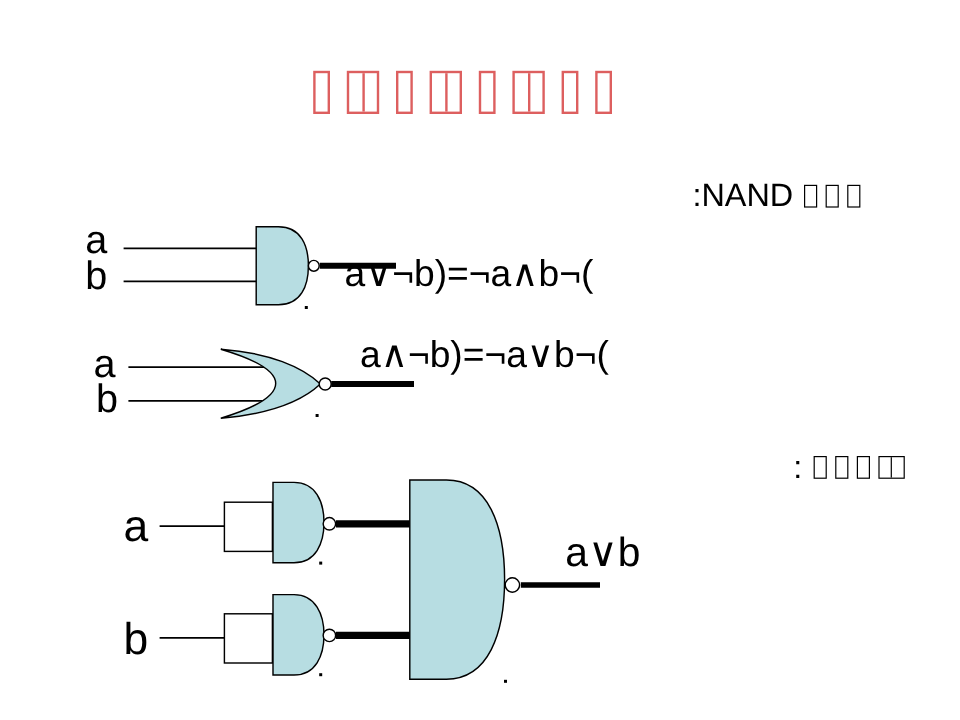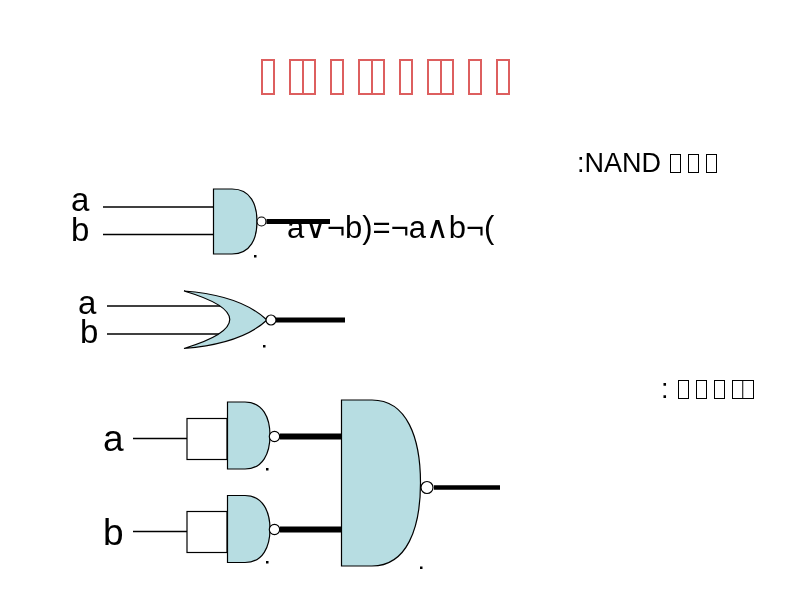--- a/index.html
+++ b/index.html
@@ -95,26 +95,28 @@
     <span>:NAND</span>
     <span class="boxes">
         <span class="tofu single"></span>
         <span class="tofu single"></span>
         <span class="tofu single"></span>
       </span>
   </div>
 
   <div class="abs var-label" style="left:78px; top:286px;">a</div>
   <div class="abs var-label" style="left:80px; top:315px;">b</div>
+  <div class="abs formula" style="left:300px; top:280px;">a∧¬b)=¬a∨b¬(</div>
 
   <div class="abs glyphrow label-row" style="left:661px; top:376px;">
     <span>:</span>
     <span class="boxes">
         <span class="tofu single"></span>
         <span class="tofu single"></span>
         <span class="tofu single"></span>
         <span class="tofu double"></span>
       </span>
   </div>
   <div class="abs var-label-lg" style="left:103px; top:420px;">a</div>
   <div class="abs var-label-lg" style="left:103px; top:514px;">b</div>
+  <div class="abs out-label" style="left:471px; top:444px;">a∨b</div>
 
 </div>
 
 </body></html>

